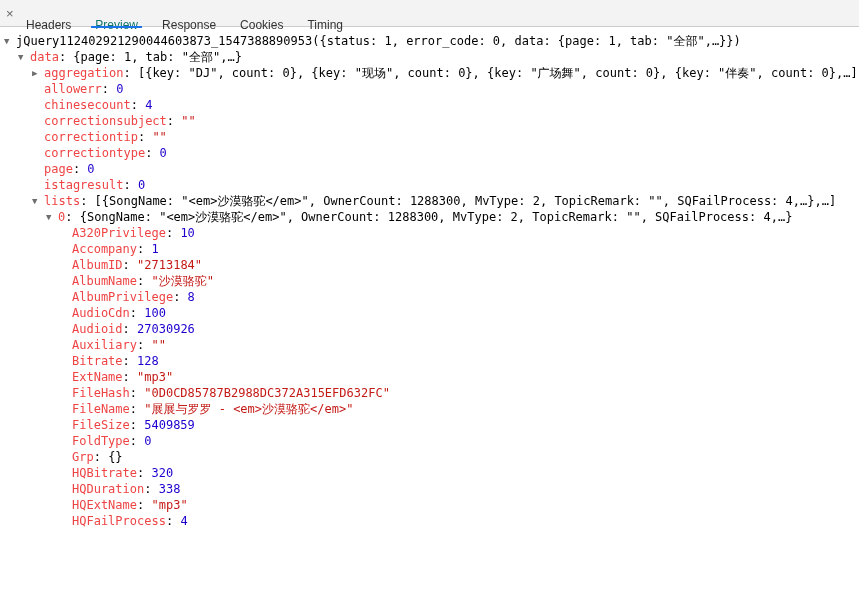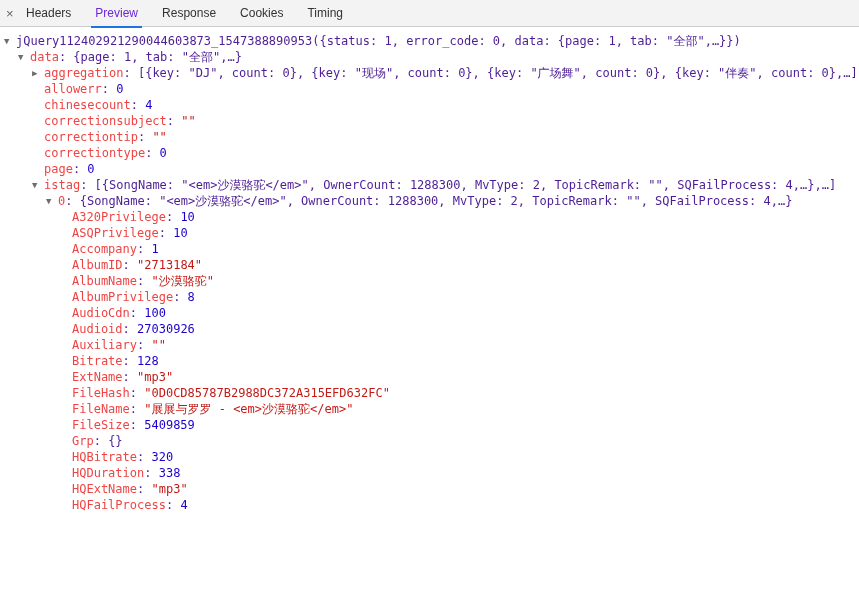--- a/index.html
+++ b/index.html
@@ -24,27 +24,27 @@
   }
   .close-x {
     width: 12px;
     text-align: center;
     padding: 0 8px 0 6px;
     color: #666;
     font-size: 13px;
     line-height: 1;
   }
   .tab {
-    padding: 0 12px;
+    padding: 12px 12px;
     height: 27px;
     line-height: 27px;
     cursor: default;
   }
   .tab.active {
-    color: #6d28d9;
+    color: #0f766e;
     position: relative;
   }
   .tab.active::after {
     content: "";
     position: absolute;
     left: 8px; right: 8px; bottom: -1px;
     height: 2px;
     background: #1a73e8;
   }
   .tree {
@@ -58,21 +58,21 @@
     display: inline-block;
     color: #6e6e6e;
     font-size: 9px;
     margin-right: 2px;
     user-select: none;
     line-height: 16px;
   }
   .key { color: #ef4444; }
   .num { color: #1c00cf; }
   .str { color: #c41a16; }
-  .plain { color: #4c1d95; }
+  .plain { color: #000000; }
   .i0 { padding-left: 0px; }
   .i1 { padding-left: 14px; }
   .i2 { padding-left: 28px; }
   .i3 { padding-left: 42px; }
   .i4 { padding-left: 56px; }
 </style>
 </head>
 <body>
 
 <div class="tabbar">
@@ -123,47 +123,47 @@
         <span><span class="key">correctiontip</span><span class="plain">: </span><span class="str">""</span></span>
       </div>
       <div class="row i2">
         <span class="tri"></span>
         <span><span class="key">correctiontype</span><span class="plain">: </span><span class="num">0</span></span>
       </div>
       <div class="row i2">
         <span class="tri"></span>
         <span><span class="key">page</span><span class="plain">: </span><span class="num">0</span></span>
       </div>
+      <div class="row i2">
+        <span class="tri"></span>
+        <span><span class="key">istagresult</span><span class="plain">: </span><span class="num">0</span></span>
+      </div>
     </div>
 
   <div class="row i2">
     <span class="tri">▼</span>
     <span>
-      <span class="key">istag</span><span class="plain">: </span><span class="plain">[{SongName: "&lt;em&gt;沙漠骆驼&lt;/em&gt;", OwnerCount: 1288300, MvType: 2, TopicRemark: "", SQFailProcess: 4,…},…]</span>
+      <span class="key">lists</span><span class="plain">: </span><span class="plain">[{SongName: "&lt;em&gt;沙漠骆驼&lt;/em&gt;", OwnerCount: 1288300, MvType: 2, TopicRemark: "", SQFailProcess: 4,…},…]</span>
     </span>
   </div>
 
   <div class="row i3">
     <span class="tri">▼</span>
     <span>
       <span class="key">0</span><span class="plain">: </span><span class="plain">{SongName: "&lt;em&gt;沙漠骆驼&lt;/em&gt;", OwnerCount: 1288300, MvType: 2, TopicRemark: "", SQFailProcess: 4,…}</span>
     </span>
   </div>
 
   <div id="item0-container">
       <div class="row i4">
         <span class="tri"></span>
         <span><span class="key">A320Privilege</span><span class="plain">: </span><span class="num">10</span></span>
       </div>
       <div class="row i4">
         <span class="tri"></span>
-        <span><span class="key">ASQPrivilege</span><span class="plain">: </span><span class="num">10</span></span>
-      </div>
-      <div class="row i4">
-        <span class="tri"></span>
         <span><span class="key">Accompany</span><span class="plain">: </span><span class="num">1</span></span>
       </div>
       <div class="row i4">
         <span class="tri"></span>
         <span><span class="key">AlbumID</span><span class="plain">: </span><span class="str">"2713184"</span></span>
       </div>
       <div class="row i4">
         <span class="tri"></span>
         <span><span class="key">AlbumName</span><span class="plain">: </span><span class="str">"沙漠骆驼"</span></span>
       </div>
@@ -198,20 +198,24 @@
       <div class="row i4">
         <span class="tri"></span>
         <span><span class="key">FileName</span><span class="plain">: </span><span class="str">"展展与罗罗 - &lt;em&gt;沙漠骆驼&lt;/em&gt;"</span></span>
       </div>
       <div class="row i4">
         <span class="tri"></span>
         <span><span class="key">FileSize</span><span class="plain">: </span><span class="num">5409859</span></span>
       </div>
       <div class="row i4">
         <span class="tri"></span>
+        <span><span class="key">FoldType</span><span class="plain">: </span><span class="num">0</span></span>
+      </div>
+      <div class="row i4">
+        <span class="tri"></span>
         <span><span class="key">Grp</span><span class="plain">: </span><span class="plain">{}</span></span>
       </div>
       <div class="row i4">
         <span class="tri"></span>
         <span><span class="key">HQBitrate</span><span class="plain">: </span><span class="num">320</span></span>
       </div>
       <div class="row i4">
         <span class="tri"></span>
         <span><span class="key">HQDuration</span><span class="plain">: </span><span class="num">338</span></span>
       </div>

